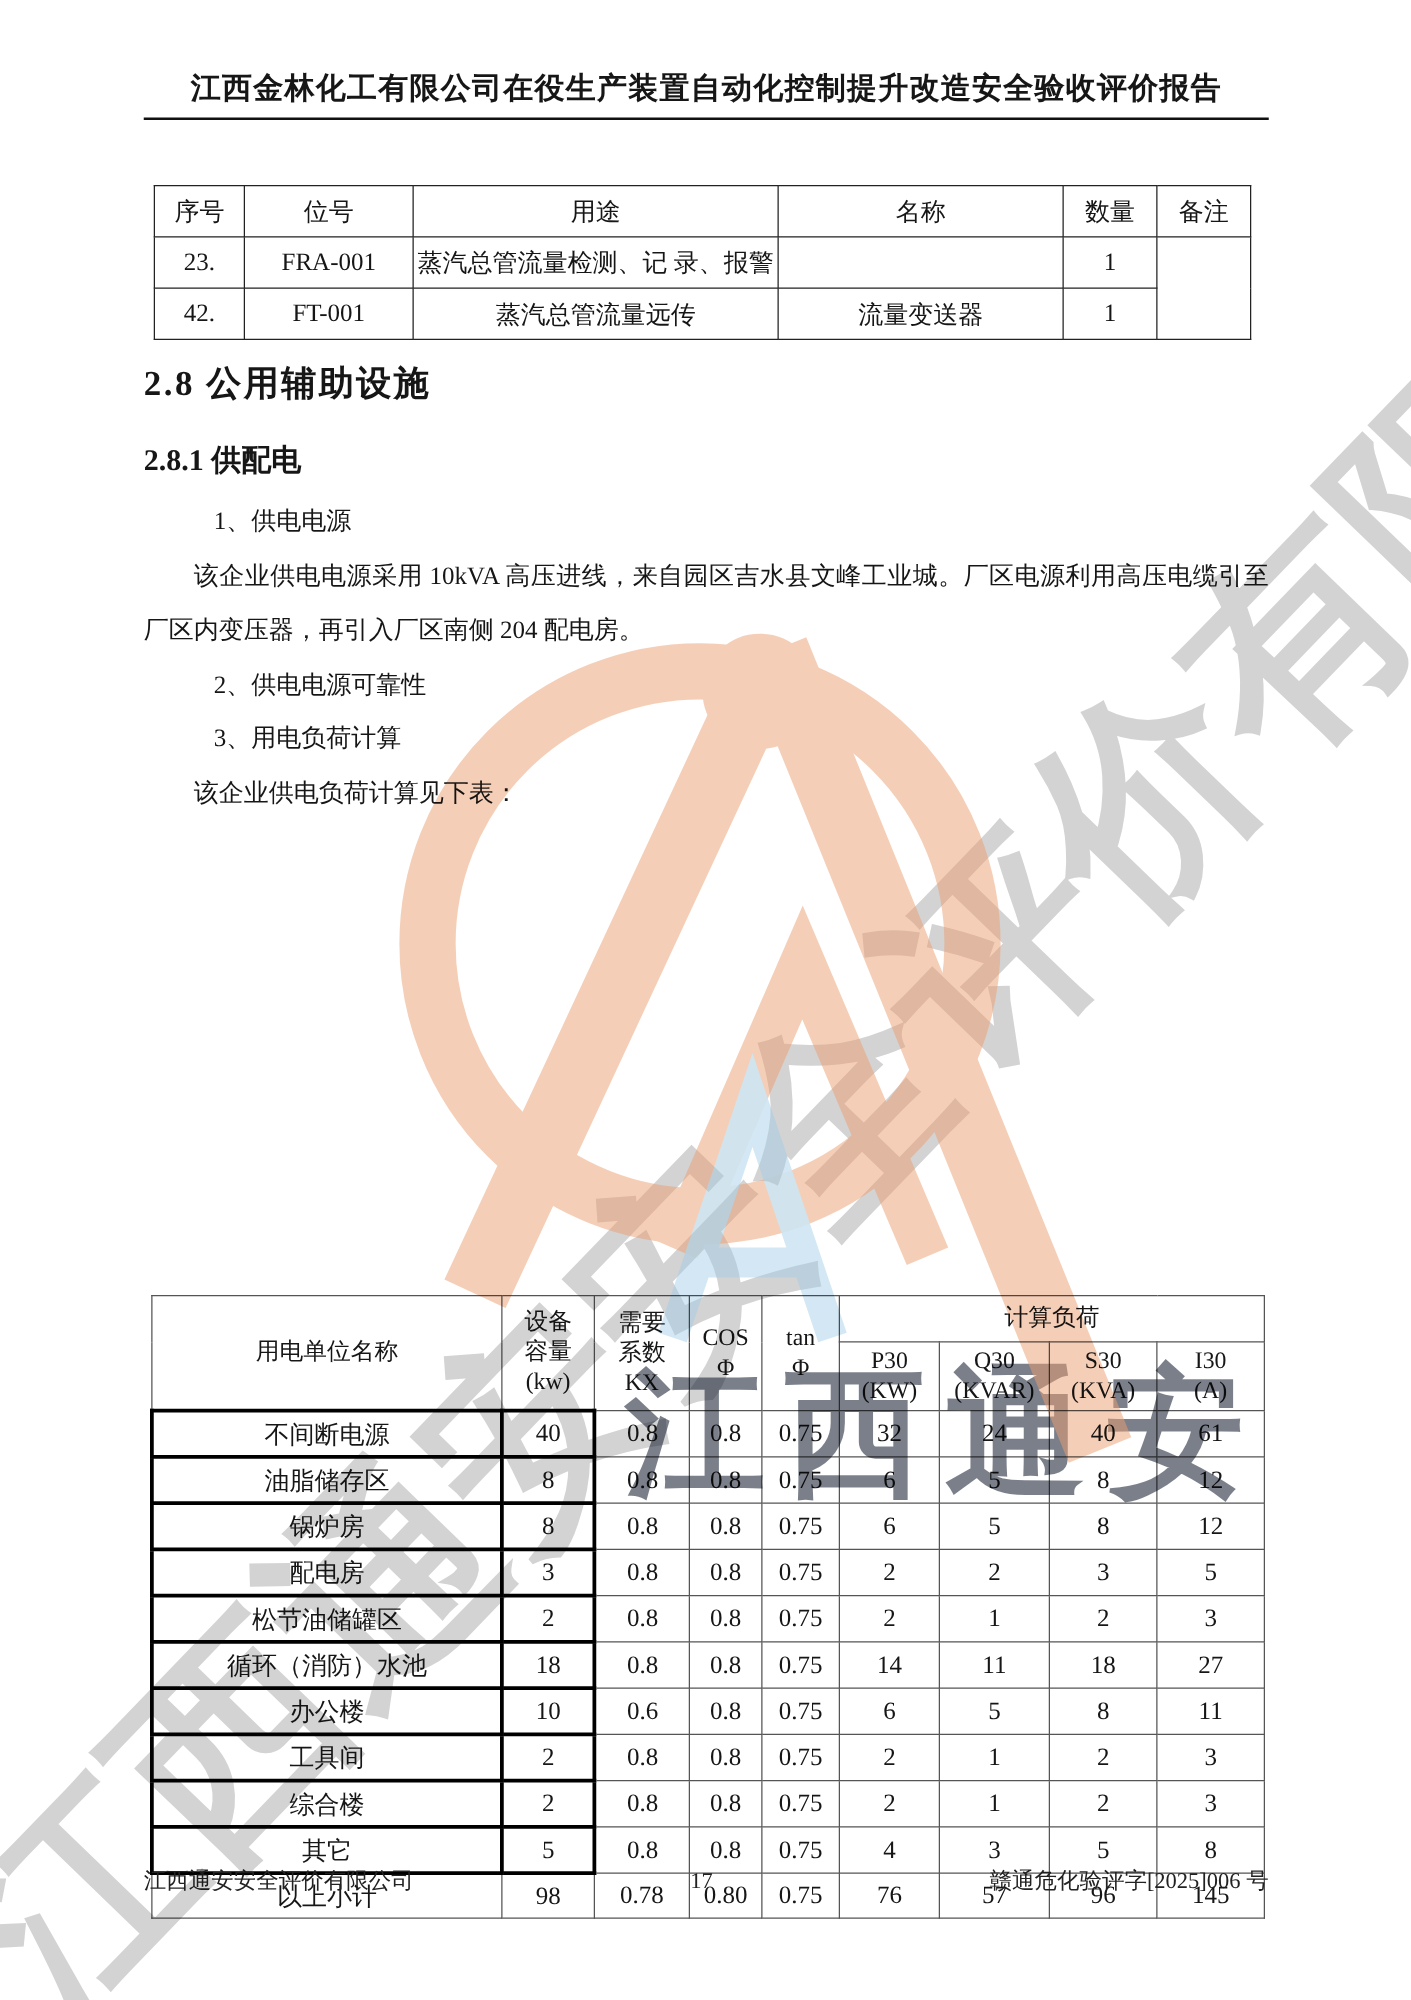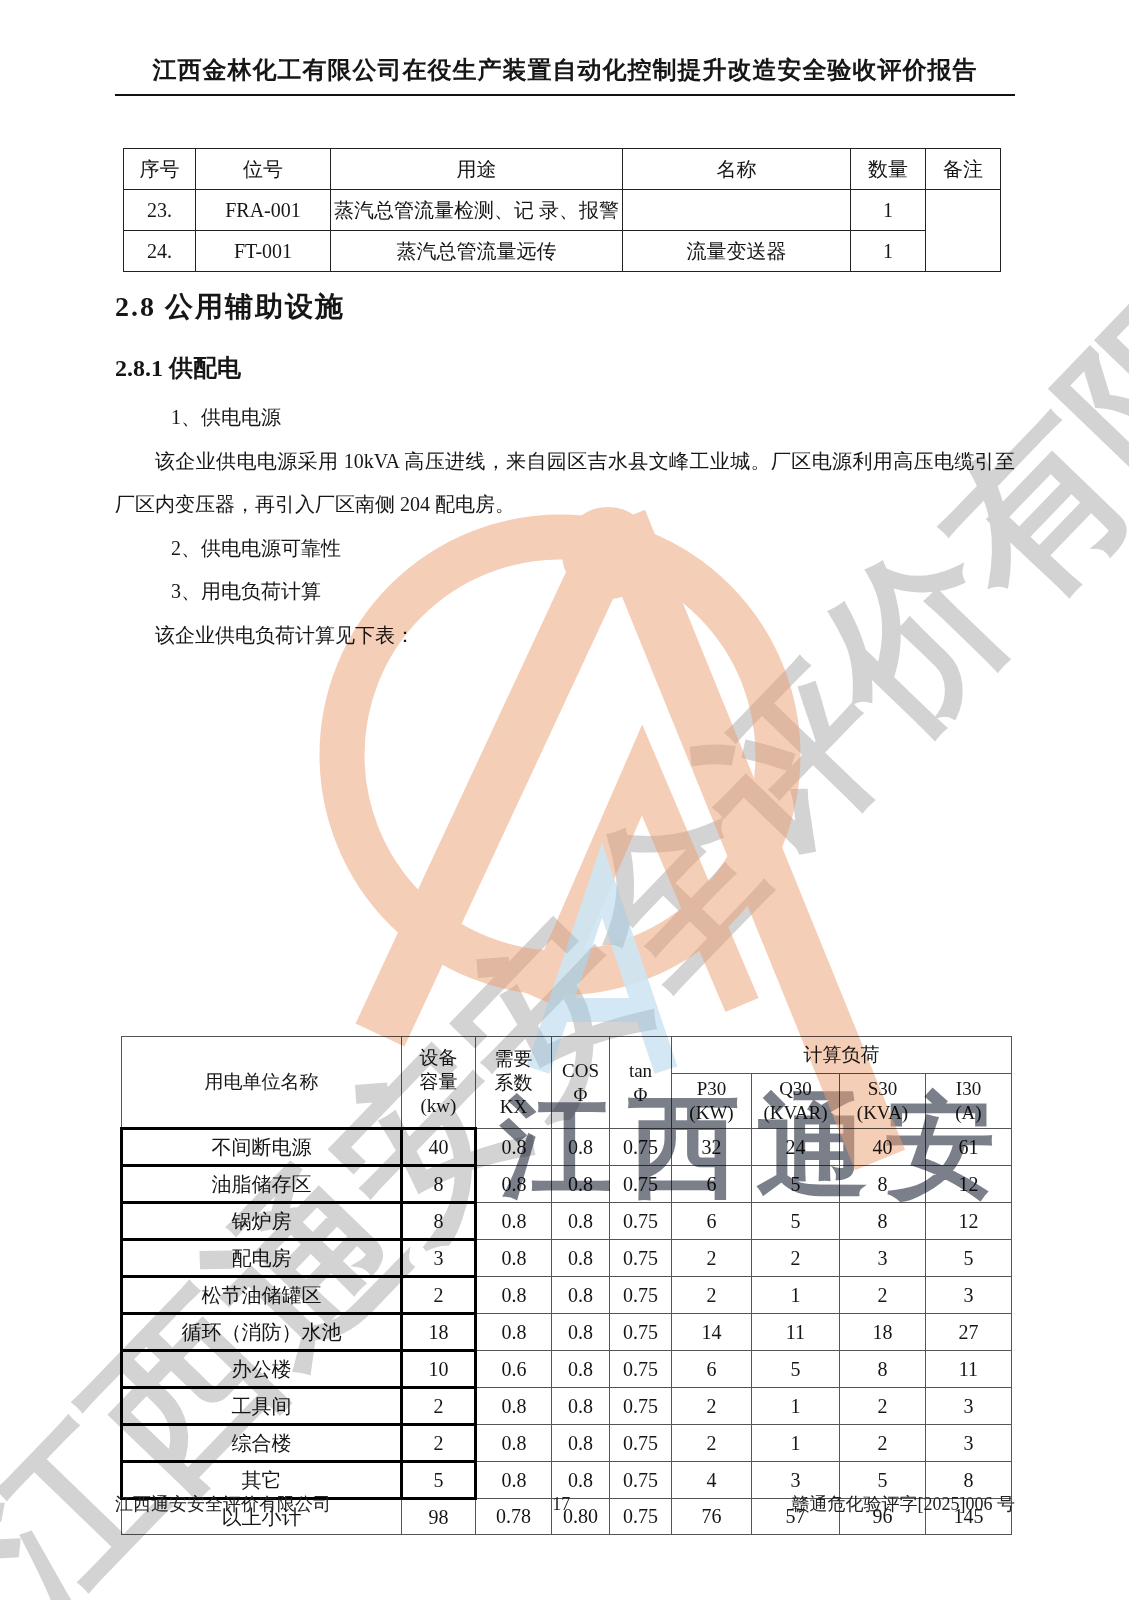--- a/index.html
+++ b/index.html
@@ -91,21 +91,21 @@
     <tbody>
         <tr>
           <td>23.</td>
           <td>FRA-001</td>
           <td>蒸汽总管流量检测、记 录、报警</td>
           <td></td>
           <td>1</td>
           <td rowspan="2"></td>
         </tr>
         <tr>
-          <td>24.</td>
+          <td>42.</td>
           <td>FT-001</td>
           <td>蒸汽总管流量远传</td>
           <td>流量变送器</td>
           <td>1</td>
         </tr>
       </tbody>
   </table>
 
   <div class="h1">2.8 公用辅助设施</div>
   <div class="h2">2.8.1 供配电</div>

